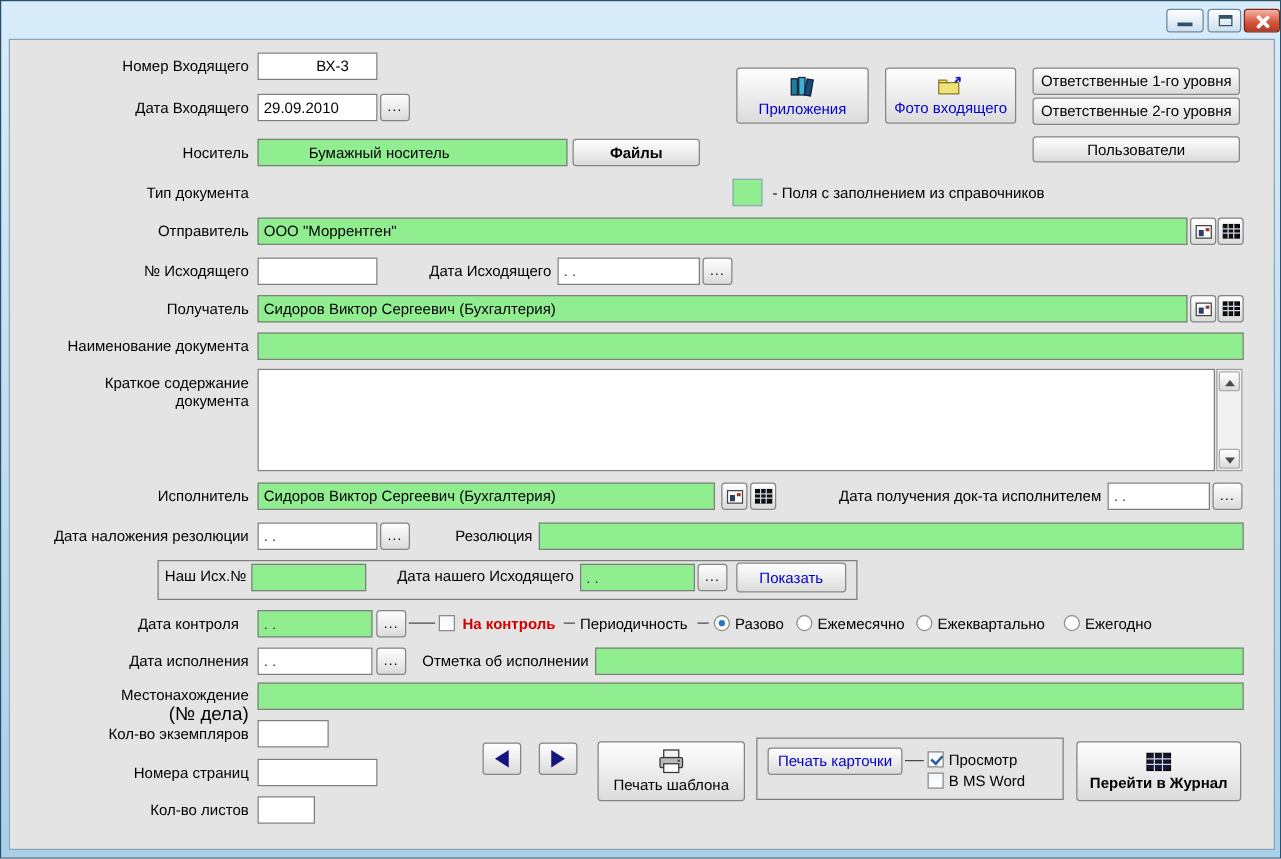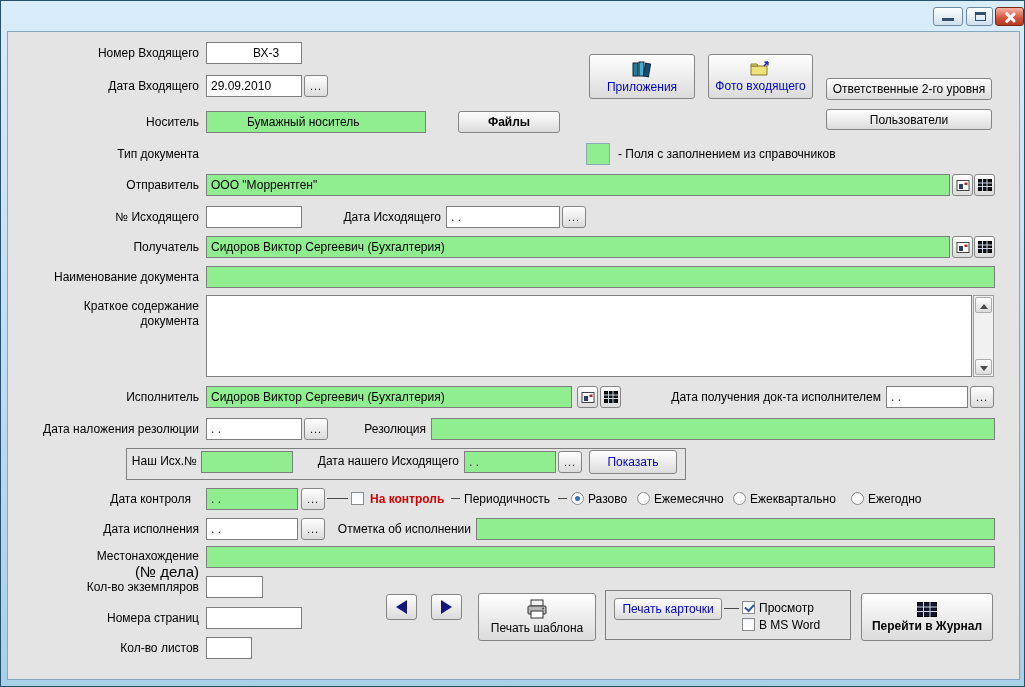--- a/index.html
+++ b/index.html
@@ -80,29 +80,32 @@
   </div>
   <div class="btn col blue" style="left:707px;top:53px;width:105px;height:45px">
     <svg width="24" height="17" viewBox="0 0 24 17">
       <path d="M2 6 L2 15 L18 15 L18 6 Z" fill="#efe27a" stroke="#8a7b28"></path>
       <path d="M2 6 L2 4 L8 4 L9 6 Z" fill="#efe27a" stroke="#8a7b28"></path>
       <path d="M15 6 L19 2" stroke="#2222bb" stroke-width="1.6"></path>
       <path d="M19 2 L15.5 2.2 M19 2 L18.8 5.5" stroke="#2222bb" stroke-width="1.4"></path>
     </svg>
     <span>Фото входящего</span>
   </div>
+  <div class="btn" style="left:825px;top:53px;width:166px;height:22px">
+      <span>Ответственные 1-го уровня</span>
+    </div>
   <div class="btn" style="left:825px;top:77px;width:166px;height:22px">
       <span>Ответственные 2-го уровня</span>
     </div>
   <div class="btn" style="left:825px;top:108px;width:166px;height:21px">
       <span>Пользователи</span>
     </div>
 
   <div class="lbl" style="left:0;top:114px;width:198px">Носитель</div>
-  <input class="fld green" style="left: 205px; top: 110px; width: 220px; padding-left: 40px;" value="Бумажный носитель">
+  <input class="fld green" style="left: 205px; top: 110px; width: 248px; padding-left: 40px;" value="Бумажный носитель">
   <div class="btn bold" style="left:457px;top:110px;width:102px;height:22px">
       <span>Файлы</span>
     </div>
 
   <div class="lbl" style="left:0;top:146px;width:198px">Тип документа</div>
   <div class="sq" style="left:585px;top:142px;width:24px;height:22px"></div>
   <div class="txt" style="left:617px;top:146px">-  Поля с заполнением из справочников</div>
 
   <div class="lbl" style="left:0;top:177px;width:198px">Отправитель</div>
   <input class="fld green" style="left: 205px; top: 173px; width: 744px;" value="ООО &quot;Моррентген&quot;">

